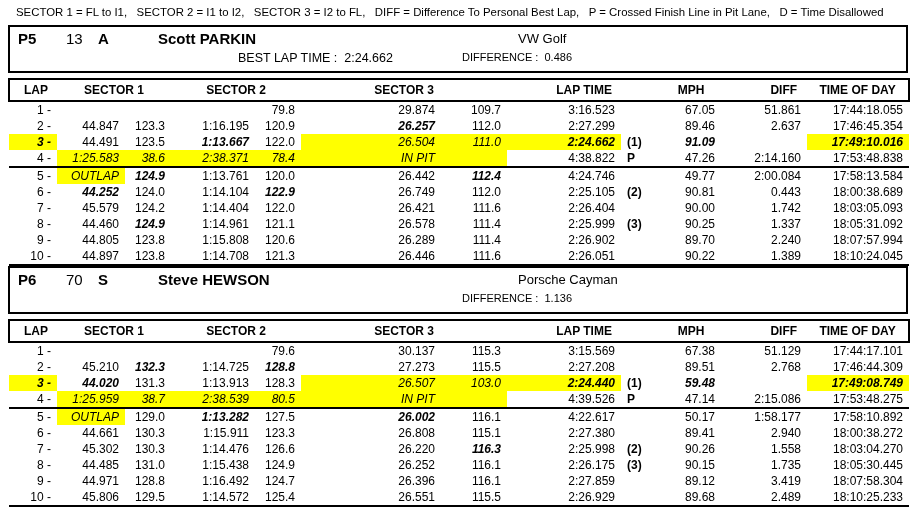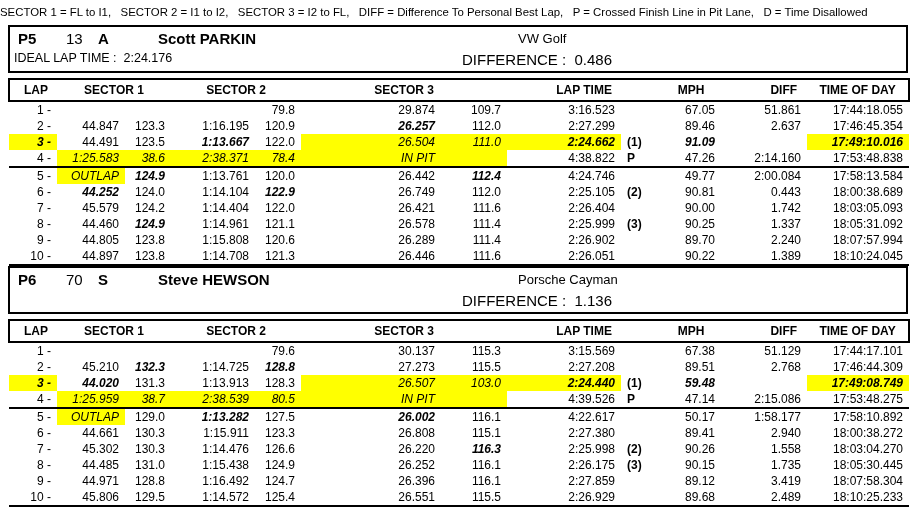--- a/index.html
+++ b/index.html
@@ -1,28 +1,28 @@
 <!DOCTYPE html>
 <html><head>
 <meta charset="utf-8">
 <style>
   html,body{margin:0;padding:0;background:#fff;}
   body{width:918px;height:518px;overflow:hidden;color:#000;
        font-family:"Liberation Sans","DejaVu Sans",sans-serif;}
-  .legend{font-size:11.4px;margin:6px 0 7px 0;white-space:pre;}
+  .legend{font-size:11.4px;margin:6px 0 7px 16px;white-space:pre;}
   .section{margin:0 0 0 8px;width:900px;}
   .info-box{border:2px solid #000;height:44px;position:relative;margin-bottom:5px;}
   .pos{position:absolute;left:8px;top:3px;font-size:15px;font-weight:bold;}
   .carnum{position:absolute;left:56px;top:3px;font-size:15px;font-weight:normal;}
   .carclass{position:absolute;left:88px;top:3px;font-size:15px;font-weight:bold;}
   .driver{position:absolute;left:148px;top:3px;font-size:15px;font-weight:bold;text-align:center;}
   .carmodel{position:absolute;left:508px;top:4px;font-size:13px;}
   .ideal{position:absolute;left:4px;top:24px;font-size:12.5px;}
   .bestlap{position:absolute;left:228px;top:24px;font-size:12.5px;}
-  .diffinfo{position:absolute;left:452px;top:24px;font-size:15px;}
+  .diffinfo{position:absolute;left:452px;top:24px;font-size:11px;}
   table{border-collapse:collapse;table-layout:fixed;width:900px;font-size:12px;}
   thead th{font-weight:bold;font-size:12px;height:20px;
            border-top:2px solid #000;border-bottom:2px solid #000;
            text-align:center;padding:0;}
   thead th:first-child{border-left:2px solid #000;text-align:left;padding-left:14px;}
   thead th:last-child{border-right:2px solid #000;}
   thead th.h-diff{text-align:right;padding-right:10px;}
   tbody{border-bottom:2px solid #000;}
   tbody td{height:16px;line-height:16px;padding:0 6px 0 0;text-align:right;
            white-space:nowrap;overflow:hidden;}
@@ -41,21 +41,21 @@
 
 <div class="legend">SECTOR 1 = FL to I1,   SECTOR 2 = I1 to I2,   SECTOR 3 = I2 to FL,   DIFF = Difference To Personal Best Lap,   P = Crossed Finish Line in Pit Lane,   D = Time Disallowed</div>
 <div id="sections">
     <div class="section">
        <div class="info-box">
          <span class="pos">P5</span>
          <span class="carnum">13</span>
          <span class="carclass">A</span>
          <span class="driver">Scott PARKIN</span>
          <span class="carmodel">VW Golf</span>
-         <span class="ideal">IDEAL LAP TIME :&nbsp; 2:24.176</span>
+         <span class="bestlap">BEST LAP TIME :&nbsp; 2:24.662</span>
          <span class="diffinfo">DIFFERENCE :&nbsp; 0.486</span>
        </div>
        <div class="tbl-wrap">
          <table>
            <colgroup>
             <col style="width:48px">
             <col style="width:68px">
             <col style="width:46px">
             <col style="width:84px">
             <col style="width:46px">

